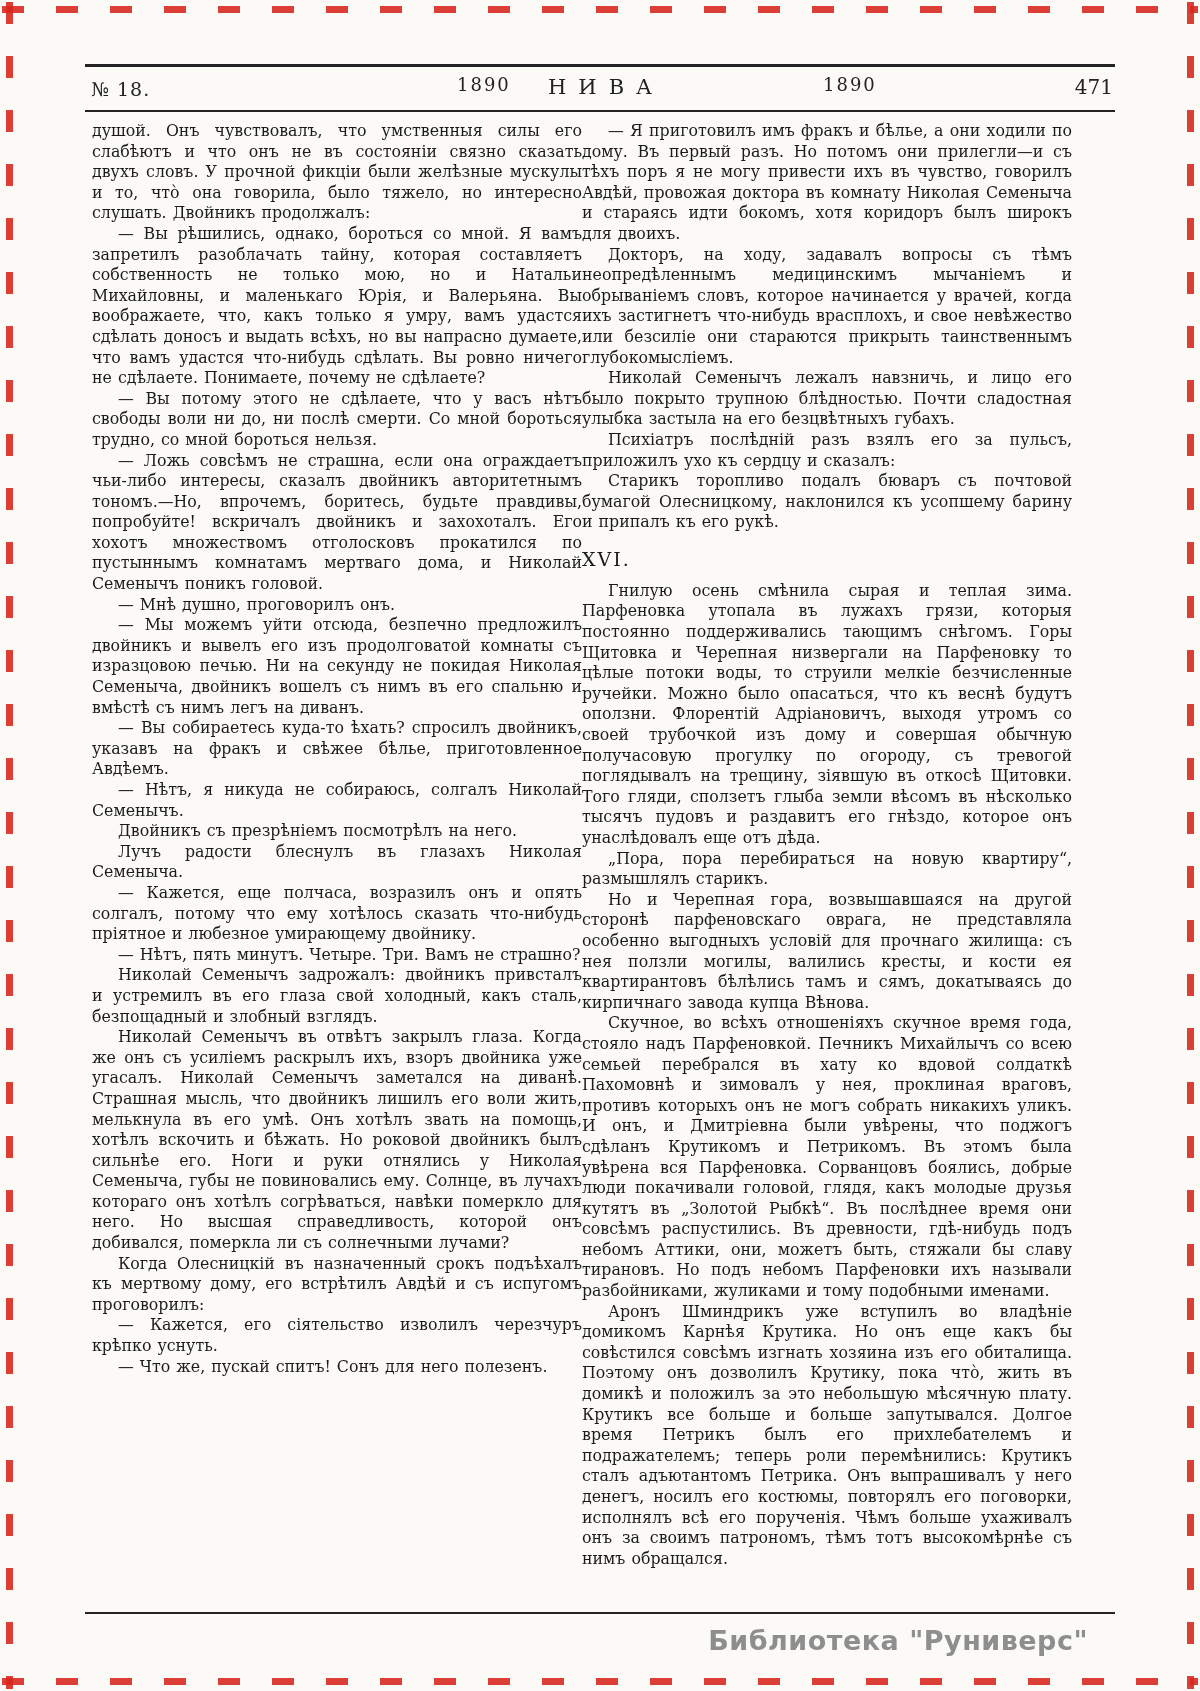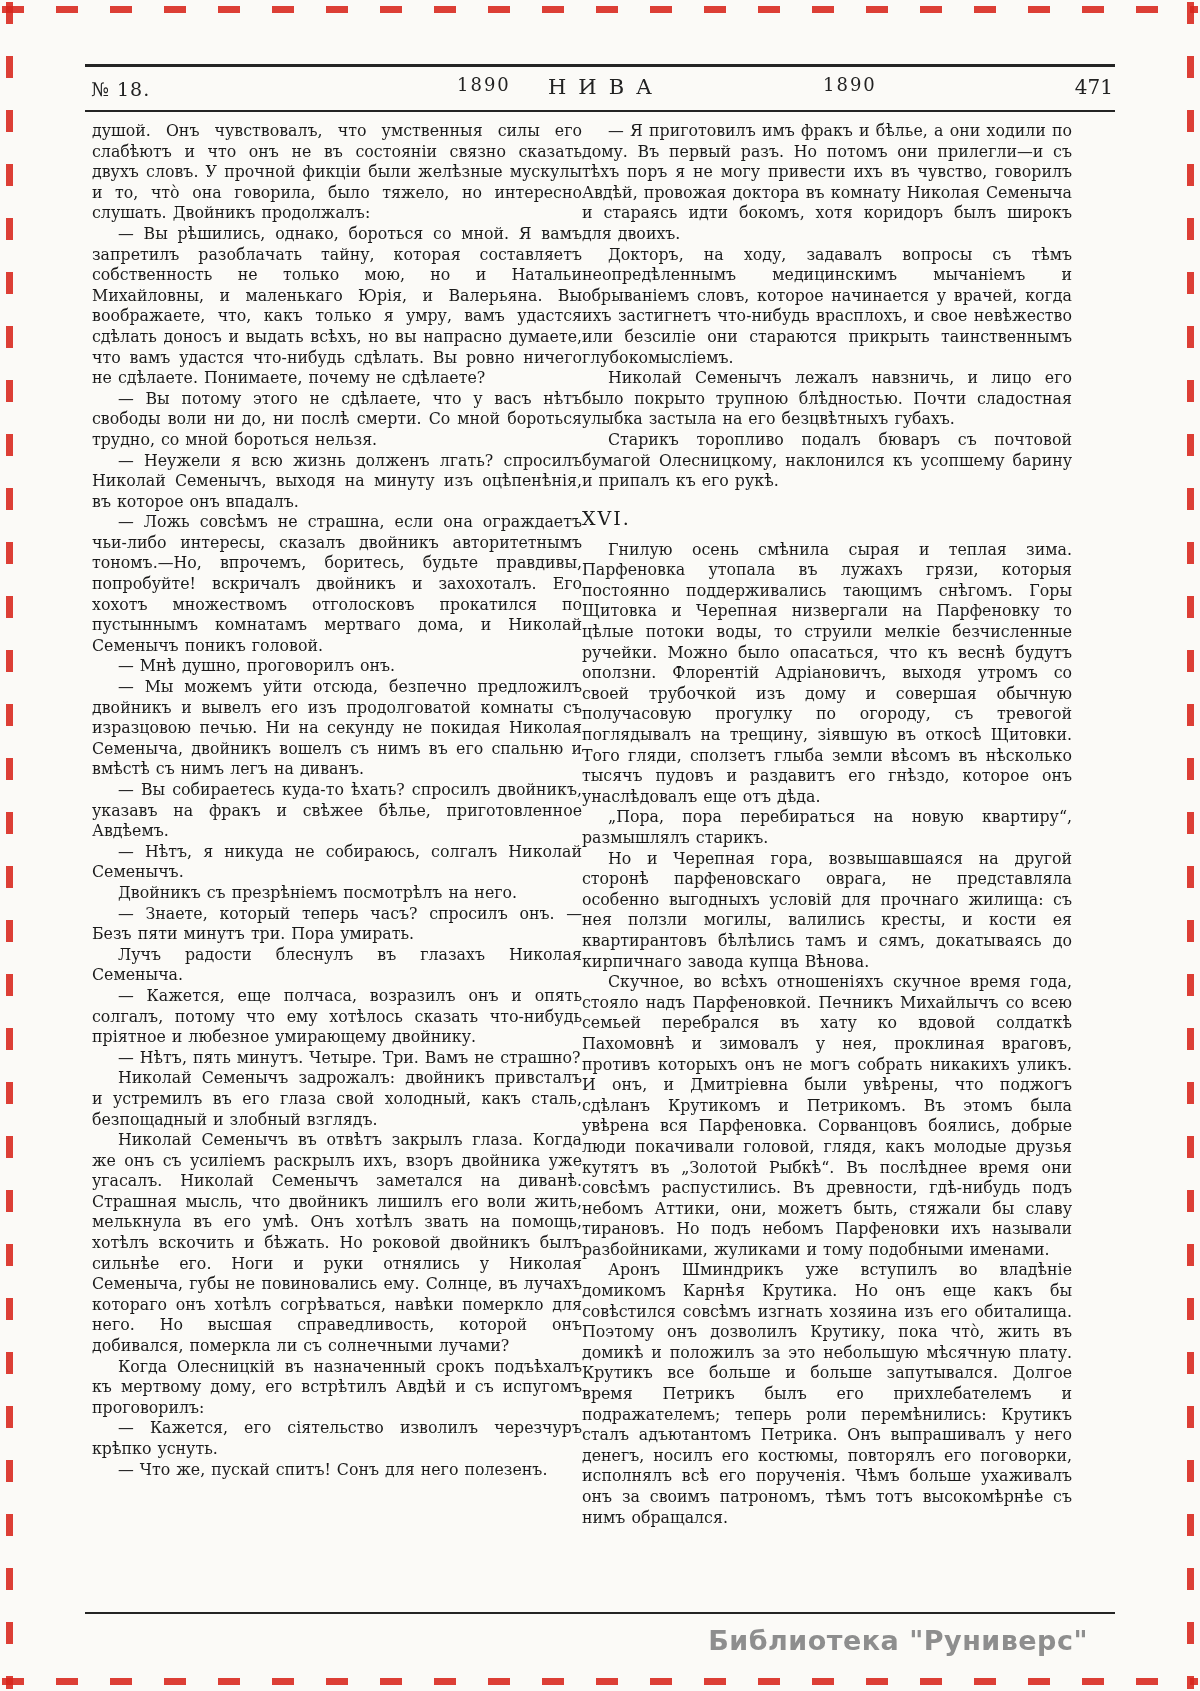--- a/index.html
+++ b/index.html
@@ -104,35 +104,33 @@
   <div class="columns">
     <div class="col">
 
         <p class="cont">душой. Онъ чувствовалъ, что умственныя силы его слабѣютъ и что онъ не въ состояніи связно сказать двухъ словъ. У прочной фикціи были желѣзные мускулы и то, чтò она говорила, было тяжело, но интересно слушать. Двойникъ продолжалъ:</p>
 
         <p class="p">— Вы рѣшились, однако, бороться со мной. Я вамъ запретилъ разоблачать тайну, которая составляетъ собственность не только мою, но и Натальи Михайловны, и маленькаго Юрія, и Валерьяна. Вы воображаете, что, какъ только я умру, вамъ удастся сдѣлать доносъ и выдать всѣхъ, но вы напрасно думаете, что вамъ удастся что-нибудь сдѣлать. Вы ровно ничего не сдѣлаете. Понимаете, почему не сдѣлаете?</p>
 
 
         <p class="p">— Вы потому этого не сдѣлаете, что у васъ нѣтъ свободы воли ни до, ни послѣ смерти. Со мной бороться трудно, со мной бороться нельзя.</p>
 
-        <p class="p">— Неужели я всю жизнь долженъ лгать? спросилъ Николай Семенычъ, выходя на минуту изъ оцѣпенѣнія, въ которое онъ впадалъ.</p>
 
         <p class="p">— Ложь совсѣмъ не страшна, если она ограждаетъ чьи-либо интересы, сказалъ двойникъ авторитетнымъ тономъ.—Но, впрочемъ, боритесь, будьте правдивы, попробуйте! вскричалъ двойникъ и захохоталъ. Его хохотъ множествомъ отголосковъ прокатился по пустыннымъ комнатамъ мертваго дома, и Николай Семенычъ поникъ головой.</p>
 
         <p class="p">— Мнѣ душно, проговорилъ онъ.</p>
 
         <p class="p">— Мы можемъ уйти отсюда, безпечно предложилъ двойникъ и вывелъ его изъ продолговатой комнаты съ изразцовою печью. Ни на секунду не покидая Николая Семеныча, двойникъ вошелъ съ нимъ въ его спальню и вмѣстѣ съ нимъ легъ на диванъ.</p>
 
         <p class="p">— Вы собираетесь куда-то ѣхать? спросилъ двойникъ, указавъ на фракъ и свѣжее бѣлье, приготовленное Авдѣемъ.</p>
 
         <p class="p">— Нѣтъ, я никуда не собираюсь, солгалъ Николай Семенычъ.</p>
 
         <p class="p">Двойникъ съ презрѣніемъ посмотрѣлъ на него.</p>
 
-        <p class="p">— Знаете, который теперь часъ? спросилъ онъ. — Безъ пяти минутъ три. Пора умирать.</p>
 
         <p class="p">Лучъ радости блеснулъ въ глазахъ Николая Семеныча.</p>
 
         <p class="p">— Кажется, еще полчаса, возразилъ онъ и опять солгалъ, потому что ему хотѣлось сказать что-нибудь пріятное и любезное умирающему двойнику.</p>
 
         <p class="p">— Нѣтъ, пять минутъ. Четыре. Три. Вамъ не страшно?</p>
 
         <p class="p">Николай Семенычъ задрожалъ: двойникъ привсталъ и устремилъ въ его глаза свой холодный, какъ сталь, безпощадный и злобный взглядъ.</p>
 
 
@@ -145,20 +143,21 @@
         <p class="p">— Что же, пускай спитъ! Сонъ для него полезенъ.</p>
       </div>
     <div class="col">
 
         <p class="p">— Я приготовилъ имъ фракъ и бѣлье, а они ходили по дому. Въ первый разъ. Но потомъ они прилегли—и съ тѣхъ поръ я не могу привести ихъ въ чувство, говорилъ Авдѣй, провожая доктора въ комнату Николая Семеныча и стараясь идти бокомъ, хотя коридоръ былъ широкъ для двоихъ.</p>
 
         <p class="p">Докторъ, на ходу, задавалъ вопросы съ тѣмъ неопредѣленнымъ медицинскимъ мычаніемъ и обрываніемъ словъ, которое начинается у врачей, когда ихъ застигнетъ что-нибудь врасплохъ, и свое невѣжество или безсиліе они стараются прикрыть таинственнымъ глубокомысліемъ.</p>
 
         <p class="p">Николай Семенычъ лежалъ навзничь, и лицо его было покрыто трупною блѣдностью. Почти сладостная улыбка застыла на его безцвѣтныхъ губахъ.</p>
 
+        <p class="p">Психіатръ послѣдній разъ взялъ его за пульсъ, приложилъ ухо къ сердцу и сказалъ:</p>
 
 
         <p class="p">Старикъ торопливо подалъ бюваръ съ почтовой бумагой Олесницкому, наклонился къ усопшему барину и припалъ къ его рукѣ.</p>
 
         <p class="h">XVI.</p>
 
         <p class="p">Гнилую осень смѣнила сырая и теплая зима. Парфеновка утопала въ лужахъ грязи, которыя постоянно поддерживались тающимъ снѣгомъ. Горы Щитовка и Черепная низвергали на Парфеновку то цѣлые потоки воды, то струили мелкіе безчисленные ручейки. Можно было опасаться, что къ веснѣ будутъ оползни. Флорентій Адріановичъ, выходя утромъ со своей трубочкой изъ дому и совершая обычную получасовую прогулку по огороду, съ тревогой поглядывалъ на трещину, зіявшую въ откосѣ Щитовки. Того гляди, сползетъ глыба земли вѣсомъ въ нѣсколько тысячъ пудовъ и раздавитъ его гнѣздо, которое онъ унаслѣдовалъ еще отъ дѣда.</p>
 
         <p class="p">„Пора, пора перебираться на новую квартиру“, размышлялъ старикъ.</p>
 

